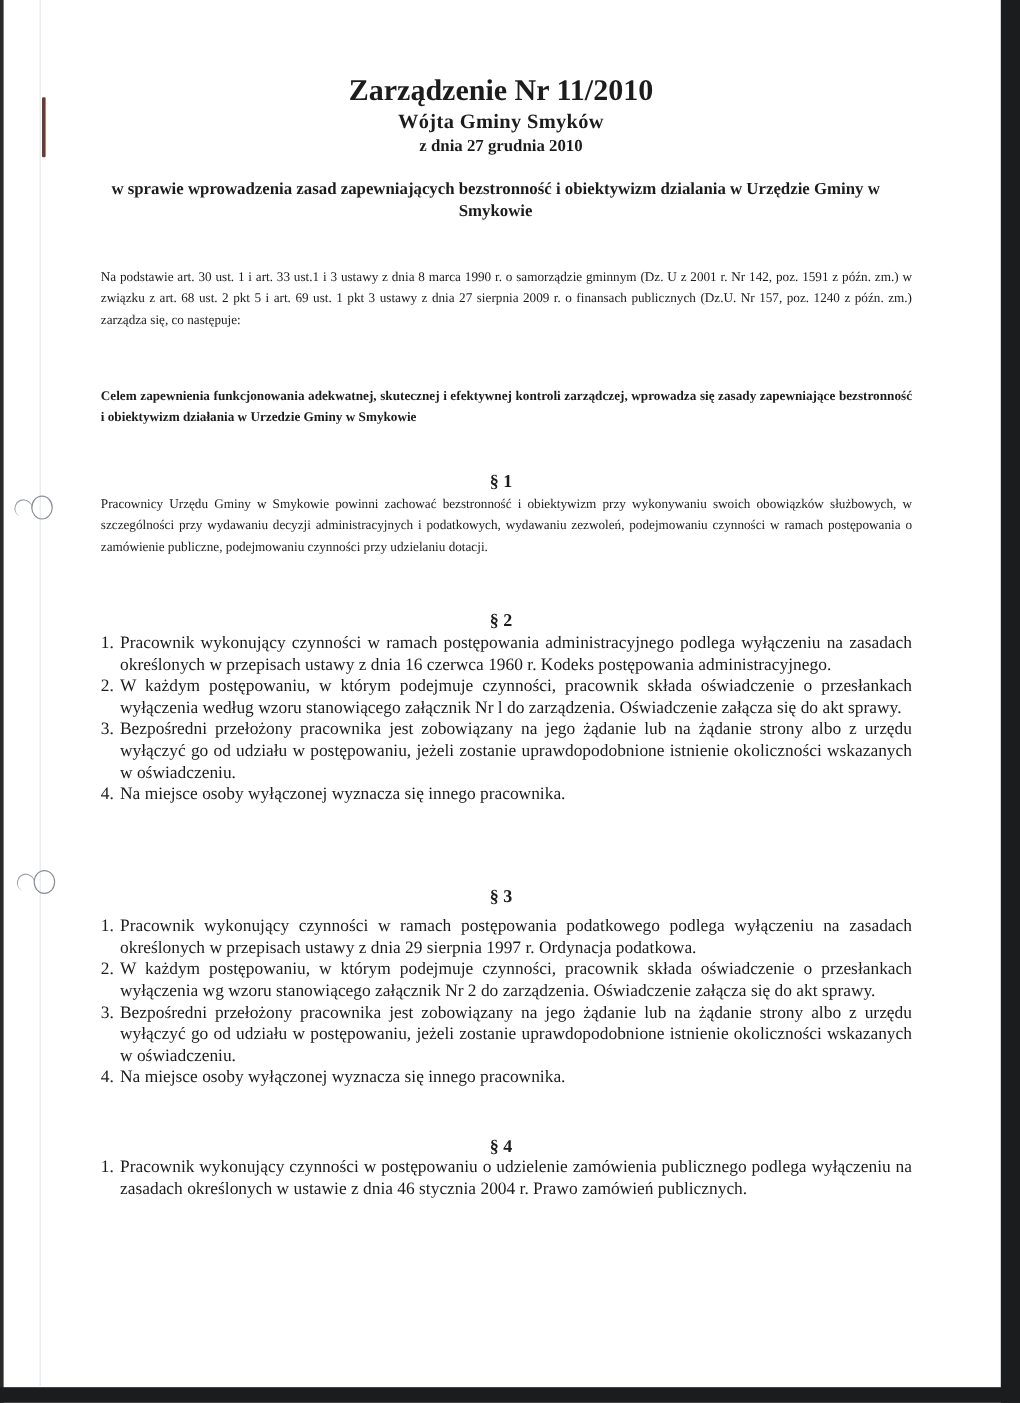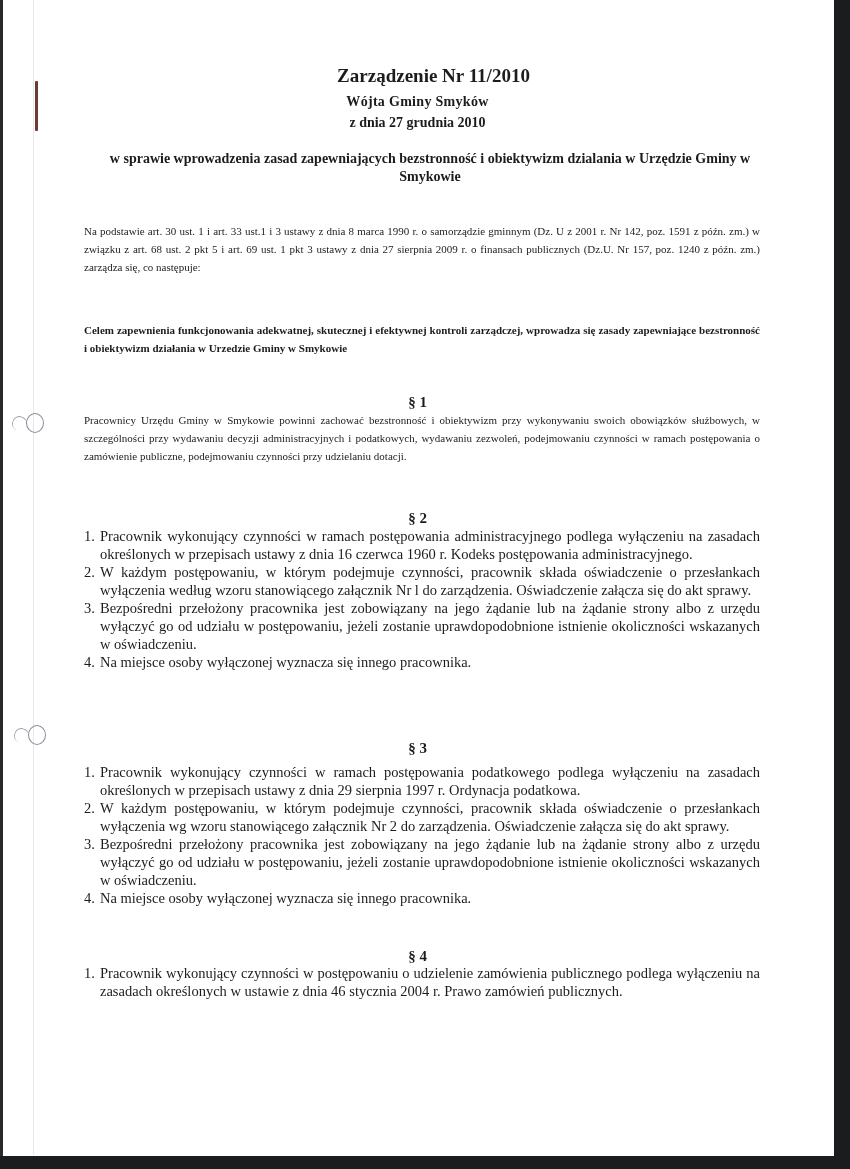--- a/index.html
+++ b/index.html
@@ -12,24 +12,24 @@
   .scan-left-edge { position: absolute; left: 0; top: 0; width: 3px; height: 1169px; background: #2a2a2a; }
   .scan-right-edge { position: absolute; right: 0; top: 0; width: 16px; height: 1169px; background: #1b1c1e; }
   .scan-bottom-edge { position: absolute; left: 0; bottom: 0; width: 850px; height: 13px; background: #1b1c1e; }
   .fold-line { position: absolute; left: 33px; top: 0; width: 1px; height: 1155px; background: #e6e8ee; }
   .pen-mark { position: absolute; left: 35px; top: 81px; width: 3px; height: 50px; background: #6b3a33; border-radius: 1px; }
   .punch-hole { position: absolute; width: 22px; height: 22px; }
   .punch-hole .arc { position: absolute; left: 0; top: 4px; width: 14px; height: 14px; border-top: 1.5px solid #9aa0aa; border-left: 1.5px solid #9aa0aa; border-radius: 50%; transform: rotate(20deg); }
   .punch-hole .ring { position: absolute; left: 14px; top: 1px; width: 16px; height: 18px; border: 1.5px solid #8a909a; border-radius: 50%; }
 
   .page { position: absolute; left: 0; top: 0; width: 835px; }
-  .title { position: absolute; top: 64px; left: 16px; width: 835px; text-align: center; font-weight: bold; font-size: 19px; line-height: 24px; }
-  .subtitle { position: absolute; top: 92px; left: 0; width: 835px; text-align: center; font-weight: bold; font-size: 14px; line-height: 20px; letter-spacing: 0.3px; }
+  .title { position: absolute; top: 64px; left: 0; width: 835px; text-align: center; font-weight: bold; font-size: 25px; line-height: 24px; }
+  .subtitle { position: absolute; top: 92px; left: 0; width: 835px; text-align: center; font-weight: bold; font-size: 17px; line-height: 20px; letter-spacing: 0.3px; }
   .date { position: absolute; top: 114px; left: 0; width: 835px; text-align: center; font-weight: bold; font-size: 14px; line-height: 18px; }
-  .subject { position: absolute; top: 150px; left: 90px; width: 680px; text-align: center; font-weight: bold; font-size: 14px; line-height: 18px; }
+  .subject { position: absolute; top: 150px; left: 73px; width: 680px; text-align: center; font-weight: bold; font-size: 14px; line-height: 18px; }
 
   .para { position: absolute; left: 84px; width: 676px; font-size: 11px; line-height: 18px; }
   .justify { text-align: justify; }
   .section-mark { position: absolute; left: 0; width: 835px; text-align: center; font-size: 15px; font-weight: bold; line-height: 18px; }
   .list { position: absolute; left: 84px; width: 676px; margin: 0; padding: 0; list-style: none; font-size: 14.5px; line-height: 18px; }
   .list li { position: relative; padding-left: 16px; text-align: justify; }
   .list li .num { position: absolute; left: 0; top: 0; }
 </style>
 </head>
 <body>

